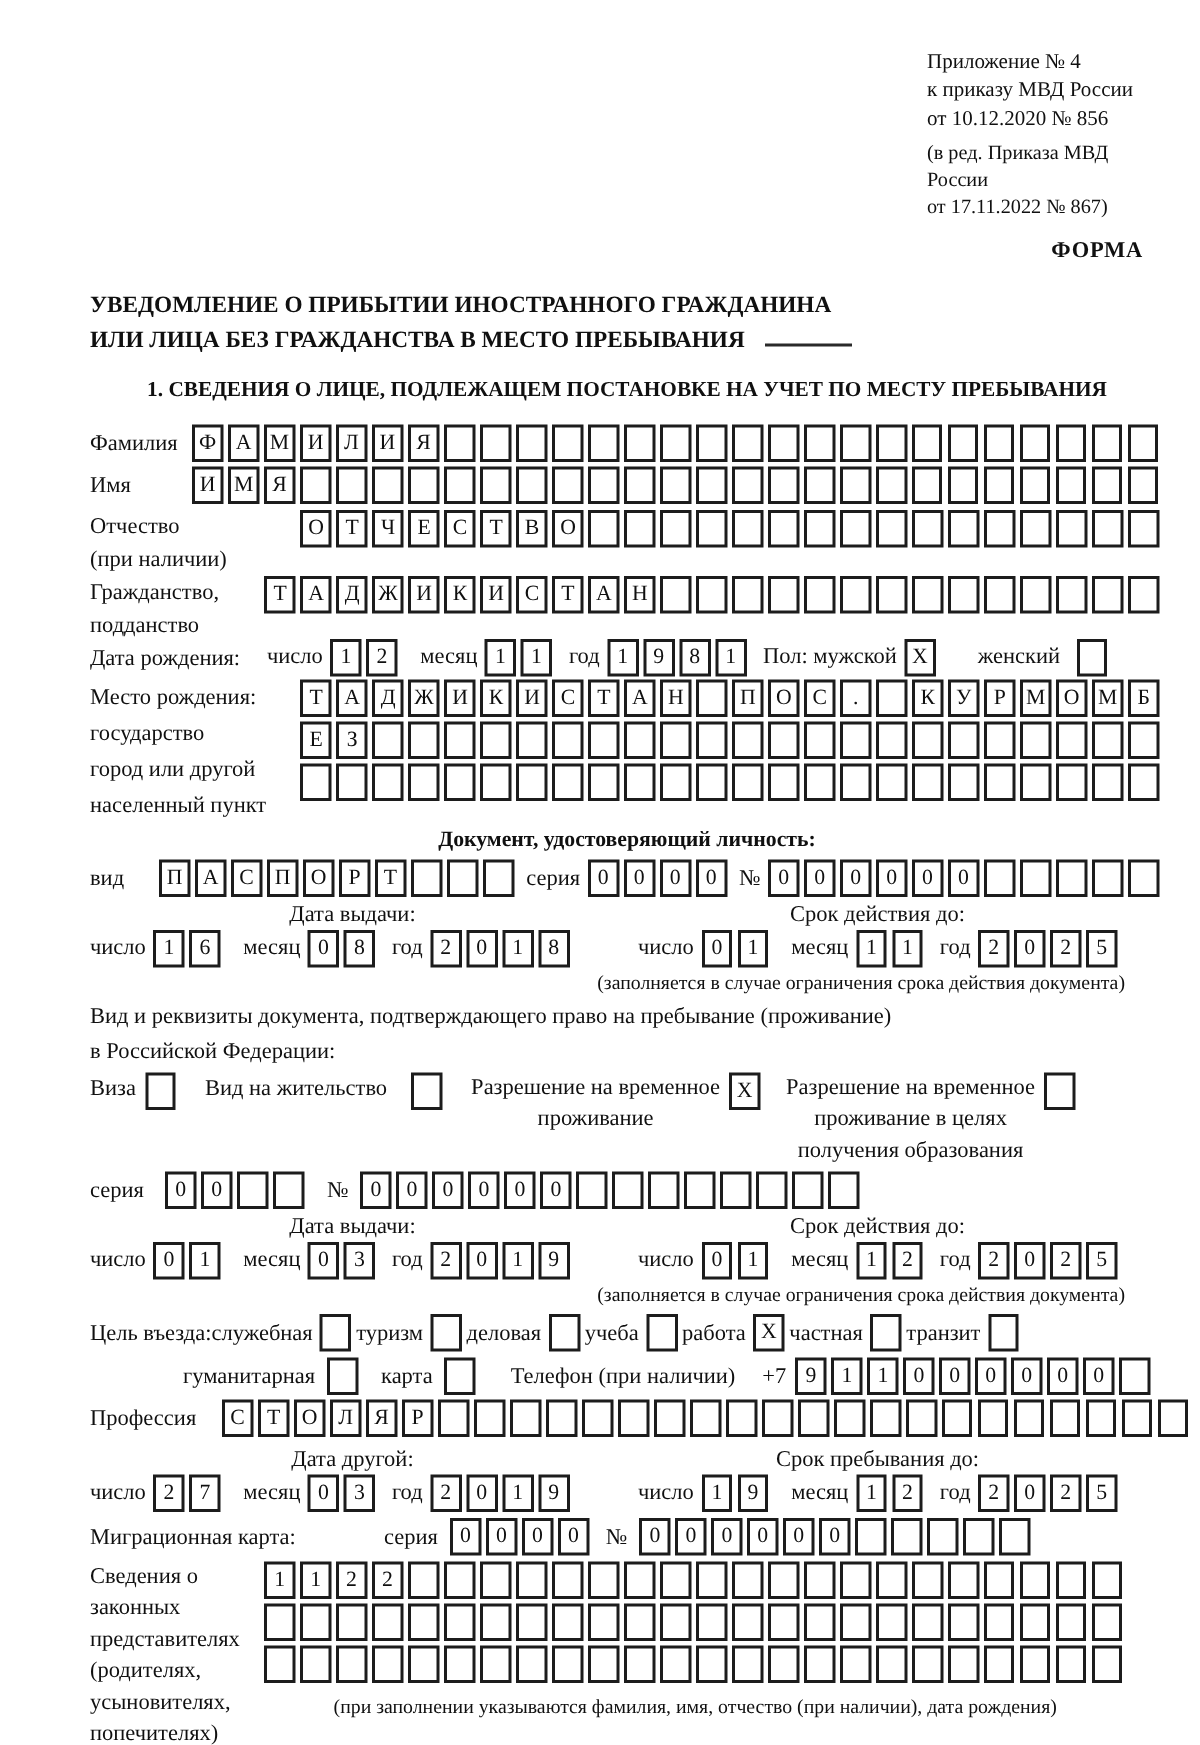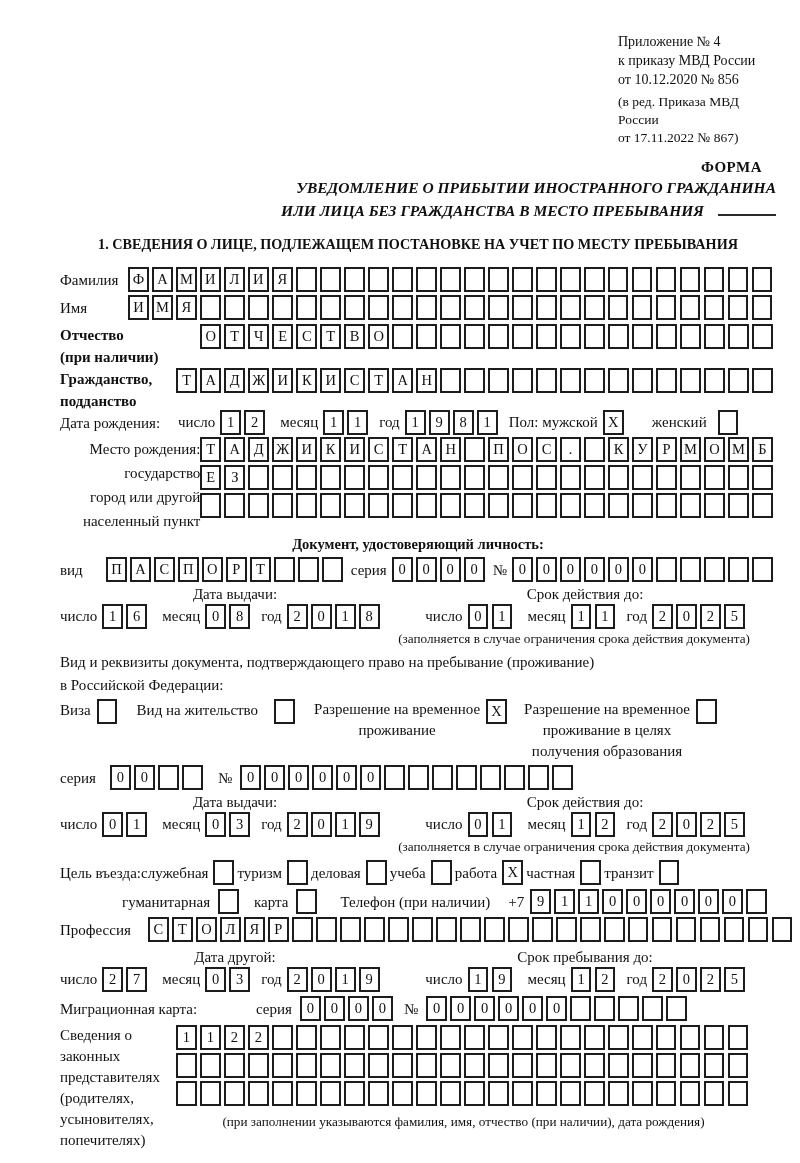--- a/index.html
+++ b/index.html
@@ -8,46 +8,46 @@
     width:800px; height:1163px; overflow:hidden;
     font-family:"Liberation Serif", serif; color:#101010;
   }
   .page { padding:32px 24px 0 60px; width:800px; }
 
   
   .top-right { margin-left:558px; font-size:14px; line-height:19px; }
   .top-right .rev { margin-top:4px; font-size:13.5px; line-height:18px; }
   .forma { margin-top:12px; text-align:right; padding-right:14px; font-weight:bold; font-size:15px; letter-spacing:.5px; }
 
-  .title { text-align:right; font-weight:bold; font-size:15.5px; line-height:23px;font-style:italic; }
+  .title { margin-top:16px; text-align:left; font-weight:bold; font-size:15.5px; line-height:23px; }
   .blank-line { display:inline-block; width:58px; border-bottom:2px solid #2a2a2a; margin-left:14px; }
 
   .sec-head { margin-top:14px; text-align:center; font-weight:bold; font-size:14.2px; }
 
   
   .cells { display:inline-flex; flex:0 0 auto; }
   .cell {
     width:20.8px; height:25px; border:2px solid #1c1c1c; margin-right:3.2px;
     display:inline-flex; align-items:center; justify-content:center;
     font-size:14.5px; background:#fff; flex:0 0 auto;
   }
 
   .row { display:flex; align-items:center; }
   .lbl { font-size:15px; line-height:22px; flex:0 0 auto; }
 
   .mt15 { margin-top:14px; } .mt4 { margin-top:4px; } .mt3 { margin-top:3px; }
 
   .w68 { width:68px; } .w143 { width:143px; } .w123 { width:123px; }
 
   .two-line-row { display:flex; align-items:flex-start; }
-  .two-line-row .lblcol { font-size:15px; line-height:22px;font-weight:bold; }
+  .two-line-row .lblcol { font-size:15px; line-height:22px; }
   .two-line-row .cells { margin-top:0; }
 
   .bp-block { display:flex; align-items:flex-start; margin-top:2px; }
-  .bp-labels { width:143px; font-size:15px; line-height:24px;text-align:right; }
+  .bp-labels { width:143px; font-size:15px; line-height:24px; }
   .bp-rows .cells { display:flex; margin-bottom:3px; }
 
   .doc-head { margin-top:2px; text-align:center; font-weight:bold; font-size:14.5px; line-height:19px; }
 
   .vid-row { display:flex; align-items:center; margin-top:3px; }
   .vid-row .g { margin-right:5px; }
 
   .dates-head { display:flex; font-size:15px; line-height:18px; margin-top:3px; }
   .dh-left { width:350px; text-align:center; }
   .dh-right { flex:1; text-align:center; padding-right:16px; }

